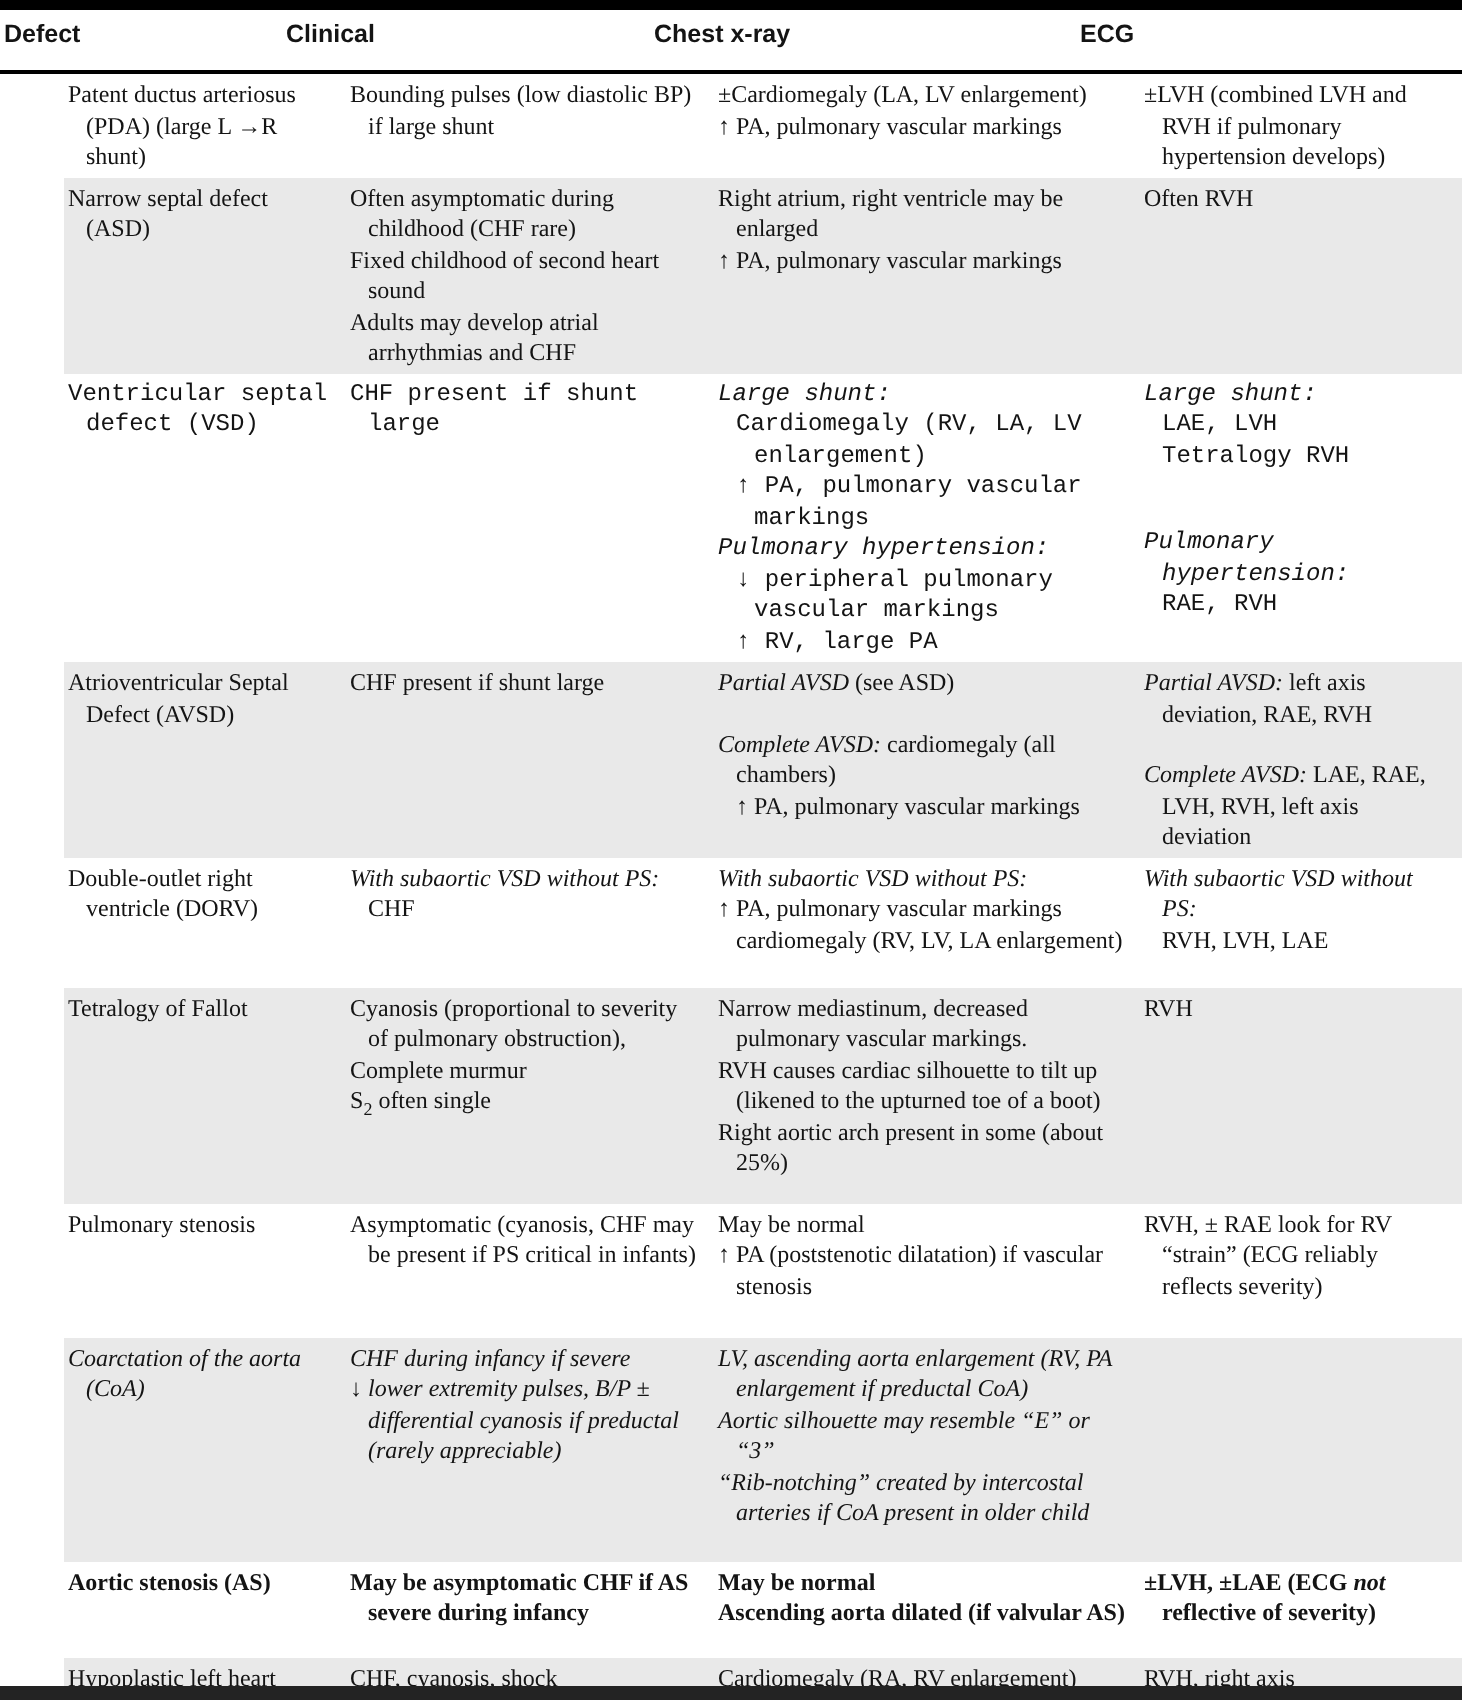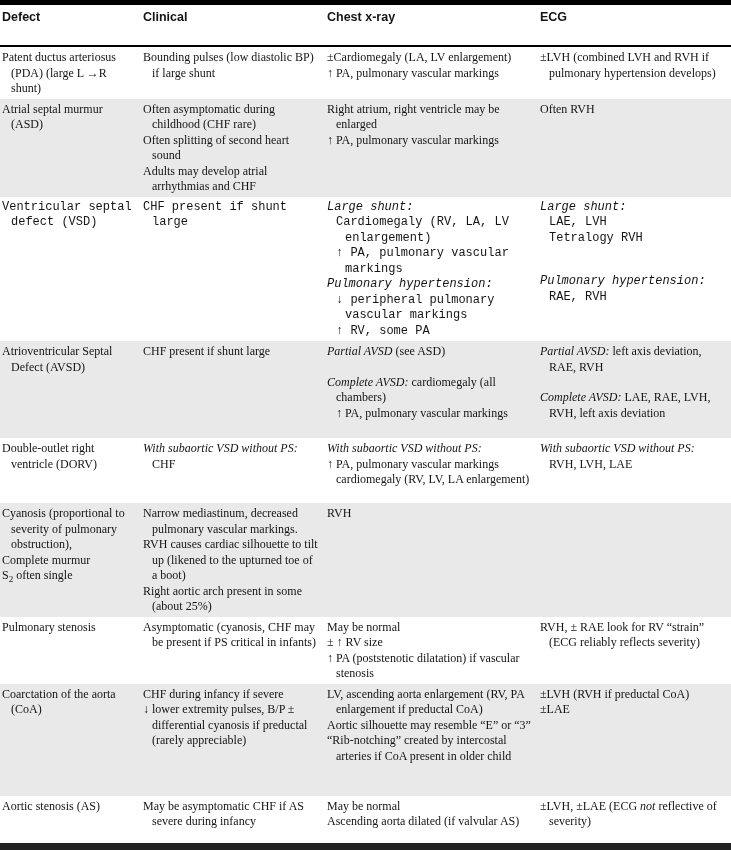--- a/index.html
+++ b/index.html
@@ -13,41 +13,42 @@
     font-size:12px;
     line-height:15.5px;
     color:#141414;
   }
   .topbar { height:5px; background:#000000; }
   .bottombar { position:absolute; left:0; bottom:0; width:731px; height:7px; background:#232323; }
   .header-row {
     display:grid;
     grid-template-columns:141px 184px 213px 1fr;
     border-bottom:2px solid #000000;
-    padding:4px 0 20px 0;
+    padding:4px 0 10px 0;
     font-family:"Liberation Sans", sans-serif;
     font-weight:bold;
     font-size:12.5px;
     line-height:16px;
   }
   .header-cell { padding-left:2px; }
   .trow {
     display:grid;
     grid-template-columns:141px 184px 213px 1fr;
+    margin-left:32px;
   }
   #table-body .trow:nth-child(even) { background:#e9e9e9; }
   #table-body .trow:nth-child(1)  { min-height:45px; }
   #table-body .trow:nth-child(2)  { min-height:97px; }
   #table-body .trow:nth-child(3)  { min-height:141px;font-family:Liberation Mono, monospace; }
   #table-body .trow:nth-child(4)  { min-height:97px; }
   #table-body .trow:nth-child(5)  { min-height:65px; }
   #table-body .trow:nth-child(6)  { min-height:108px; }
   #table-body .trow:nth-child(7)  { min-height:67px; }
-  #table-body .trow:nth-child(8)  { min-height:112px; }
-  #table-body .trow:nth-child(9)  { min-height:48px; }
+  #table-body .trow:nth-child(8)  { min-height:112px;font-style:italic; }
+  #table-body .trow:nth-child(9)  { min-height:48px;font-weight:bold; }
   #table-body .trow:nth-child(10) { min-height:29px; }
   .cell { padding:3px 6px 2px 2px; }
   .para { padding-left:9px; text-indent:-9px; }
   .para.ind1 { margin-left:9px; }
   .para.gap1 { margin-top:15px; }
   .para.gap2 { margin-top:28px; }
   .it { font-style:italic; }
   sub { font-size:9px; line-height:0; }
 </style>
 </head>
@@ -72,25 +73,25 @@
         <div class="cell">
           <div class="para"><span>±Cardiomegaly (LA, LV enlargement)</span></div>
           <div class="para"><span>↑ PA, pulmonary vascular markings</span></div>
         </div>
         <div class="cell">
           <div class="para"><span>±LVH (combined LVH and RVH if pulmonary hypertension develops)</span></div>
         </div>
       </div>
       <div class="trow">
         <div class="cell">
-          <div class="para"><span>Atrial septal murmur (ASD)</span></div>
+          <div class="para"><span>Narrow septal defect (ASD)</span></div>
         </div>
         <div class="cell">
           <div class="para"><span>Often asymptomatic during childhood (CHF rare)</span></div>
-          <div class="para"><span>Often splitting of second heart sound</span></div>
+          <div class="para"><span>Fixed childhood of second heart sound</span></div>
           <div class="para"><span>Adults may develop atrial arrhythmias and CHF</span></div>
         </div>
         <div class="cell">
           <div class="para"><span>Right atrium, right ventricle may be enlarged</span></div>
           <div class="para"><span>↑ PA, pulmonary vascular markings</span></div>
         </div>
         <div class="cell">
           <div class="para"><span>Often RVH</span></div>
         </div>
       </div>
@@ -100,21 +101,21 @@
         </div>
         <div class="cell">
           <div class="para"><span>CHF present if shunt large</span></div>
         </div>
         <div class="cell">
           <div class="para"><span class="it">Large shunt:</span></div>
           <div class="para ind1"><span>Cardiomegaly (RV, LA, LV enlargement)</span></div>
           <div class="para ind1"><span>↑ PA, pulmonary vascular markings</span></div>
           <div class="para"><span class="it">Pulmonary hypertension:</span></div>
           <div class="para ind1"><span>↓ peripheral pulmonary vascular markings</span></div>
-          <div class="para ind1"><span>↑ RV, some PA</span></div>
+          <div class="para ind1"><span>↑ RV, large PA</span></div>
         </div>
         <div class="cell">
           <div class="para"><span class="it">Large shunt:</span></div>
           <div class="para ind1"><span>LAE, LVH</span></div>
           <div class="para ind1"><span>Tetralogy RVH</span></div>
           <div class="para gap2"><span class="it">Pulmonary hypertension:</span></div>
           <div class="para ind1"><span>RAE, RVH</span></div>
         </div>
       </div>
       <div class="trow">
@@ -145,20 +146,23 @@
           <div class="para"><span class="it">With subaortic VSD without PS:</span></div>
           <div class="para"><span>↑ PA, pulmonary vascular markings cardiomegaly (RV, LV, LA enlargement)</span></div>
         </div>
         <div class="cell">
           <div class="para"><span class="it">With subaortic VSD without PS:</span></div>
           <div class="para ind1"><span>RVH, LVH, LAE</span></div>
         </div>
       </div>
       <div class="trow">
         <div class="cell">
+          <div class="para"><span>Tetralogy of Fallot</span></div>
+        </div>
+        <div class="cell">
           <div class="para"><span>Cyanosis (proportional to severity of pulmonary obstruction),</span></div>
           <div class="para"><span>Complete murmur</span></div>
           <div class="para"><span>S</span><sub>2</sub><span> often single</span></div>
         </div>
         <div class="cell">
           <div class="para"><span>Narrow mediastinum, decreased pulmonary vascular markings.</span></div>
           <div class="para"><span>RVH causes cardiac silhouette to tilt up (likened to the upturned toe of a boot)</span></div>
           <div class="para"><span>Right aortic arch present in some (about 25%)</span></div>
         </div>
         <div class="cell">
@@ -167,43 +171,38 @@
       </div>
       <div class="trow">
         <div class="cell">
           <div class="para"><span>Pulmonary stenosis</span></div>
         </div>
         <div class="cell">
           <div class="para"><span>Asymptomatic (cyanosis, CHF may be present if PS critical in infants)</span></div>
         </div>
         <div class="cell">
           <div class="para"><span>May be normal</span></div>
-          <div class="para"><span>± ↑ RV size</span></div>
           <div class="para"><span>↑ PA (poststenotic dilatation) if vascular stenosis</span></div>
         </div>
         <div class="cell">
           <div class="para"><span>RVH, ± RAE look for RV “strain” (ECG reliably reflects severity)</span></div>
         </div>
       </div>
       <div class="trow">
         <div class="cell">
           <div class="para"><span>Coarctation of the aorta (CoA)</span></div>
         </div>
         <div class="cell">
           <div class="para"><span>CHF during infancy if severe</span></div>
           <div class="para"><span>↓ lower extremity pulses, B/P ± differential cyanosis if preductal (rarely appreciable)</span></div>
         </div>
         <div class="cell">
           <div class="para"><span>LV, ascending aorta enlargement (RV, PA enlargement if preductal CoA)</span></div>
           <div class="para"><span>Aortic silhouette may resemble “E” or “3”</span></div>
           <div class="para"><span>“Rib-notching” created by intercostal arteries if CoA present in older child</span></div>
-        </div>
-        <div class="cell">
-          <div class="para"><span>±LVH (RVH if preductal CoA)</span></div>
-          <div class="para"><span>±LAE</span></div>
         </div>
       </div>
       <div class="trow">
         <div class="cell">
           <div class="para"><span>Aortic stenosis (AS)</span></div>
         </div>
         <div class="cell">
           <div class="para"><span>May be asymptomatic CHF if AS severe during infancy</span></div>
         </div>
         <div class="cell">

